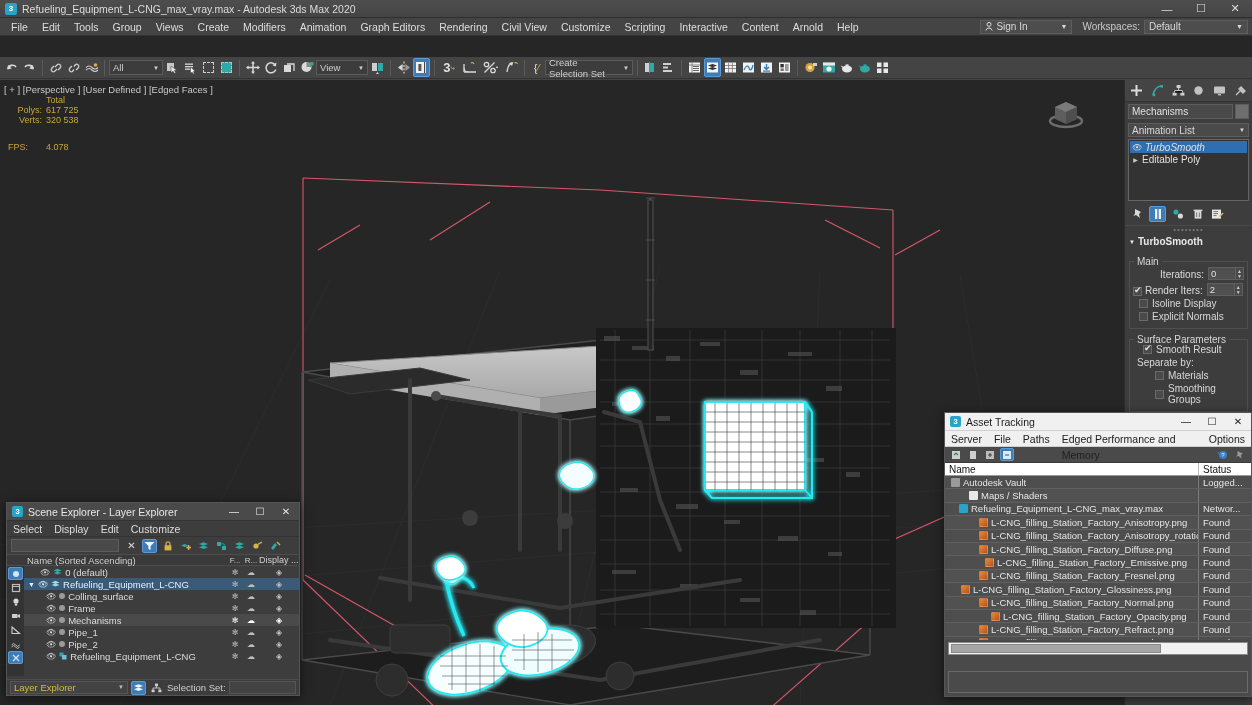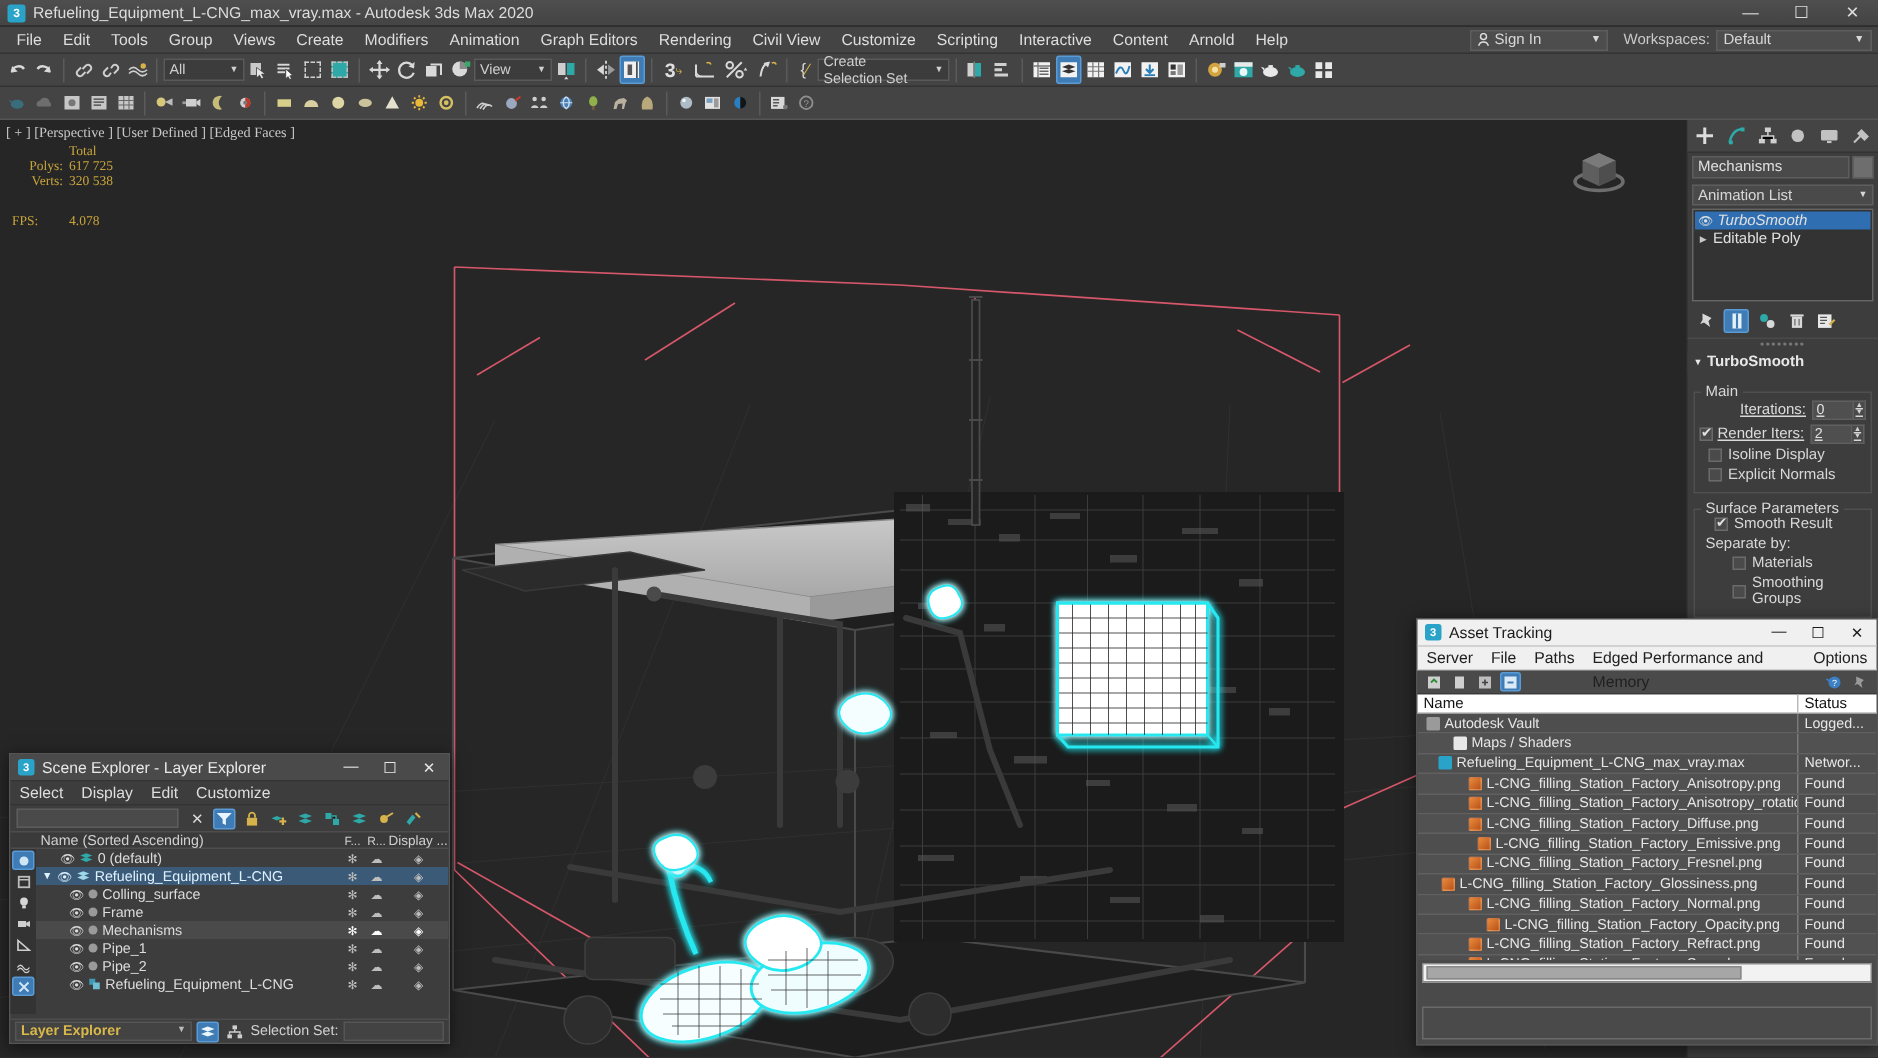--- a/index.html
+++ b/index.html
@@ -61,20 +61,21 @@
     background:#4d4d4d; border:1px solid #5d5d5d; height:14px; width:104px;
     display:flex; align-items:center; padding:0 4px; font-size:10px;
   }
   .ws-box .caret { margin-left:auto; font-size:7px; }
 
   
   .toolbar {
     position:absolute; left:0; width:1252px; background:#444;
     display:flex; align-items:center; padding-left:3px; gap:1px;
     border-bottom:1px solid #333;
+    margin-top:21px;
   }
   #toolbar1 { top:36px; height:22px; }
   #toolbar2 { top:58px; height:22px; border-bottom:1px solid #555; }
   .tb-btn {
     width:17px; height:19px; display:flex; align-items:center; justify-content:center;
     border:1px solid transparent; border-radius:2px; position:relative;
     font-size:11px; color:#d9d9d9; flex:0 0 auto;
   }
   .tb-btn.active { background:#3f7cb5; border-color:#5b9bd5; }
   .tb-sep { width:1px; height:16px; background:#5a5a5a; margin:0 3px; flex:0 0 auto; }
@@ -85,21 +86,21 @@
   }
   .tb-combo .caret { margin-left:auto; font-size:6px; padding-left:4px; }
   .sq { width:11px;height:11px;border:1.4px solid #cfcfcf; }
   .sq.dashed { border-style:dashed; }
   .sq.teal { background:#2fa8a8; border-color:#bfbfbf; }
   .dot { width:9px;height:9px;border-radius:50%; display:inline-block; }
 
   
   .viewport {
     position:absolute; left:0; top:80px; width:1124px; height:625px;
-    background:#262626; overflow:hidden;font-family:Liberation Serif, serif;
+    background:#262626; overflow:hidden;
   }
   .vp-label {
     position:absolute; left:4px; top:4px; font-size:9.5px; color:#c8c8c8;
     white-space:nowrap;
   }
   .vp-stats { position:absolute; left:4px; top:15px; font-size:9px; color:#c8a53c; }
   .vp-stats table { border-collapse:collapse; }
   .vp-stats td { padding:0 2px; font-size:9px; color:#c8a53c; white-space:nowrap; }
   .vp-stats td.lab { text-align:right; width:40px; }
   .vp-fps { position:absolute; left:4px; top:60px; font-size:9px; color:#c8a53c; }
@@ -159,21 +160,21 @@
     font-size:10px; font-weight:bold; color:#e8e8e8; background:#3d3d3d;
   }
   .roll-hdr .tri { font-size:6px; }
   .grp {
     margin:2px 4px; border:1px solid #4f4f4f; padding:2px 3px 4px 3px; position:relative;
   }
   .grp-title {
     position:absolute; top:-6px; left:4px; background:#3d3d3d; padding:0 3px;
     font-size:10px; color:#d8d8d8;
   }
-  .row { display:flex; align-items:center; height:14px; margin:2px 0; font-size:10px;text-decoration:underline; }
+  .row { display:flex; align-items:flex-end; height:14px; margin:2px 0; font-size:10px; }
   .row .lbl { margin-left:auto; padding-right:4px; color:#dcdcdc; }
   .spin {
     width:28px; height:13px; background:#4f4f4f; border:1px solid #5f5f5f;
     font-size:9.5px; color:#e0e0e0; padding:0 2px; line-height:11px;
   }
   .spin-arrows {
     width:8px;height:13px; background:#4a4a4a; border:1px solid #5f5f5f; border-left:0;
     display:flex; flex-direction:column; align-items:center; justify-content:center;
     font-size:5px; line-height:5px; color:#d0d0d0;
   }
@@ -289,21 +290,21 @@
   .se-row .nm { flex:1; display:flex; align-items:center; gap:3px; white-space:nowrap; overflow:hidden; }
   .se-row .col { width:16px; text-align:center; font-size:8px; color:#bdbdbd; }
   .se-row .dcol { width:40px; text-align:center; font-size:8px; color:#bdbdbd; }
   .se-foot {
     position:absolute; left:0; bottom:0; width:100%; height:16px;
     display:flex; align-items:center; gap:3px; padding:0 3px; background:#3d3d3d;
     border-top:1px solid #4d4d4d;
   }
   .se-foot .tag {
     flex:0 0 118px; height:13px; background:#434343; border:1px solid #555;
-    color:#d9b84a; font-size:9.5px; padding:0 3px; line-height:11px; display:flex; align-items:center;font-weight:bold;
+    color:#d9b84a; font-size:9.5px; padding:0 3px; line-height:11px; display:flex; align-items:center;
   }
   .se-foot .tag .caret { margin-left:auto; font-size:6px; color:#bbb; }
   .se-foot .selset { font-size:9.5px; color:#d0d0d0; }
   .se-foot .selbox { flex:1; height:13px; background:#434343; border:1px solid #555; }
 
   svg { display:block; }
 </style>
 </head>
 <body>
 

